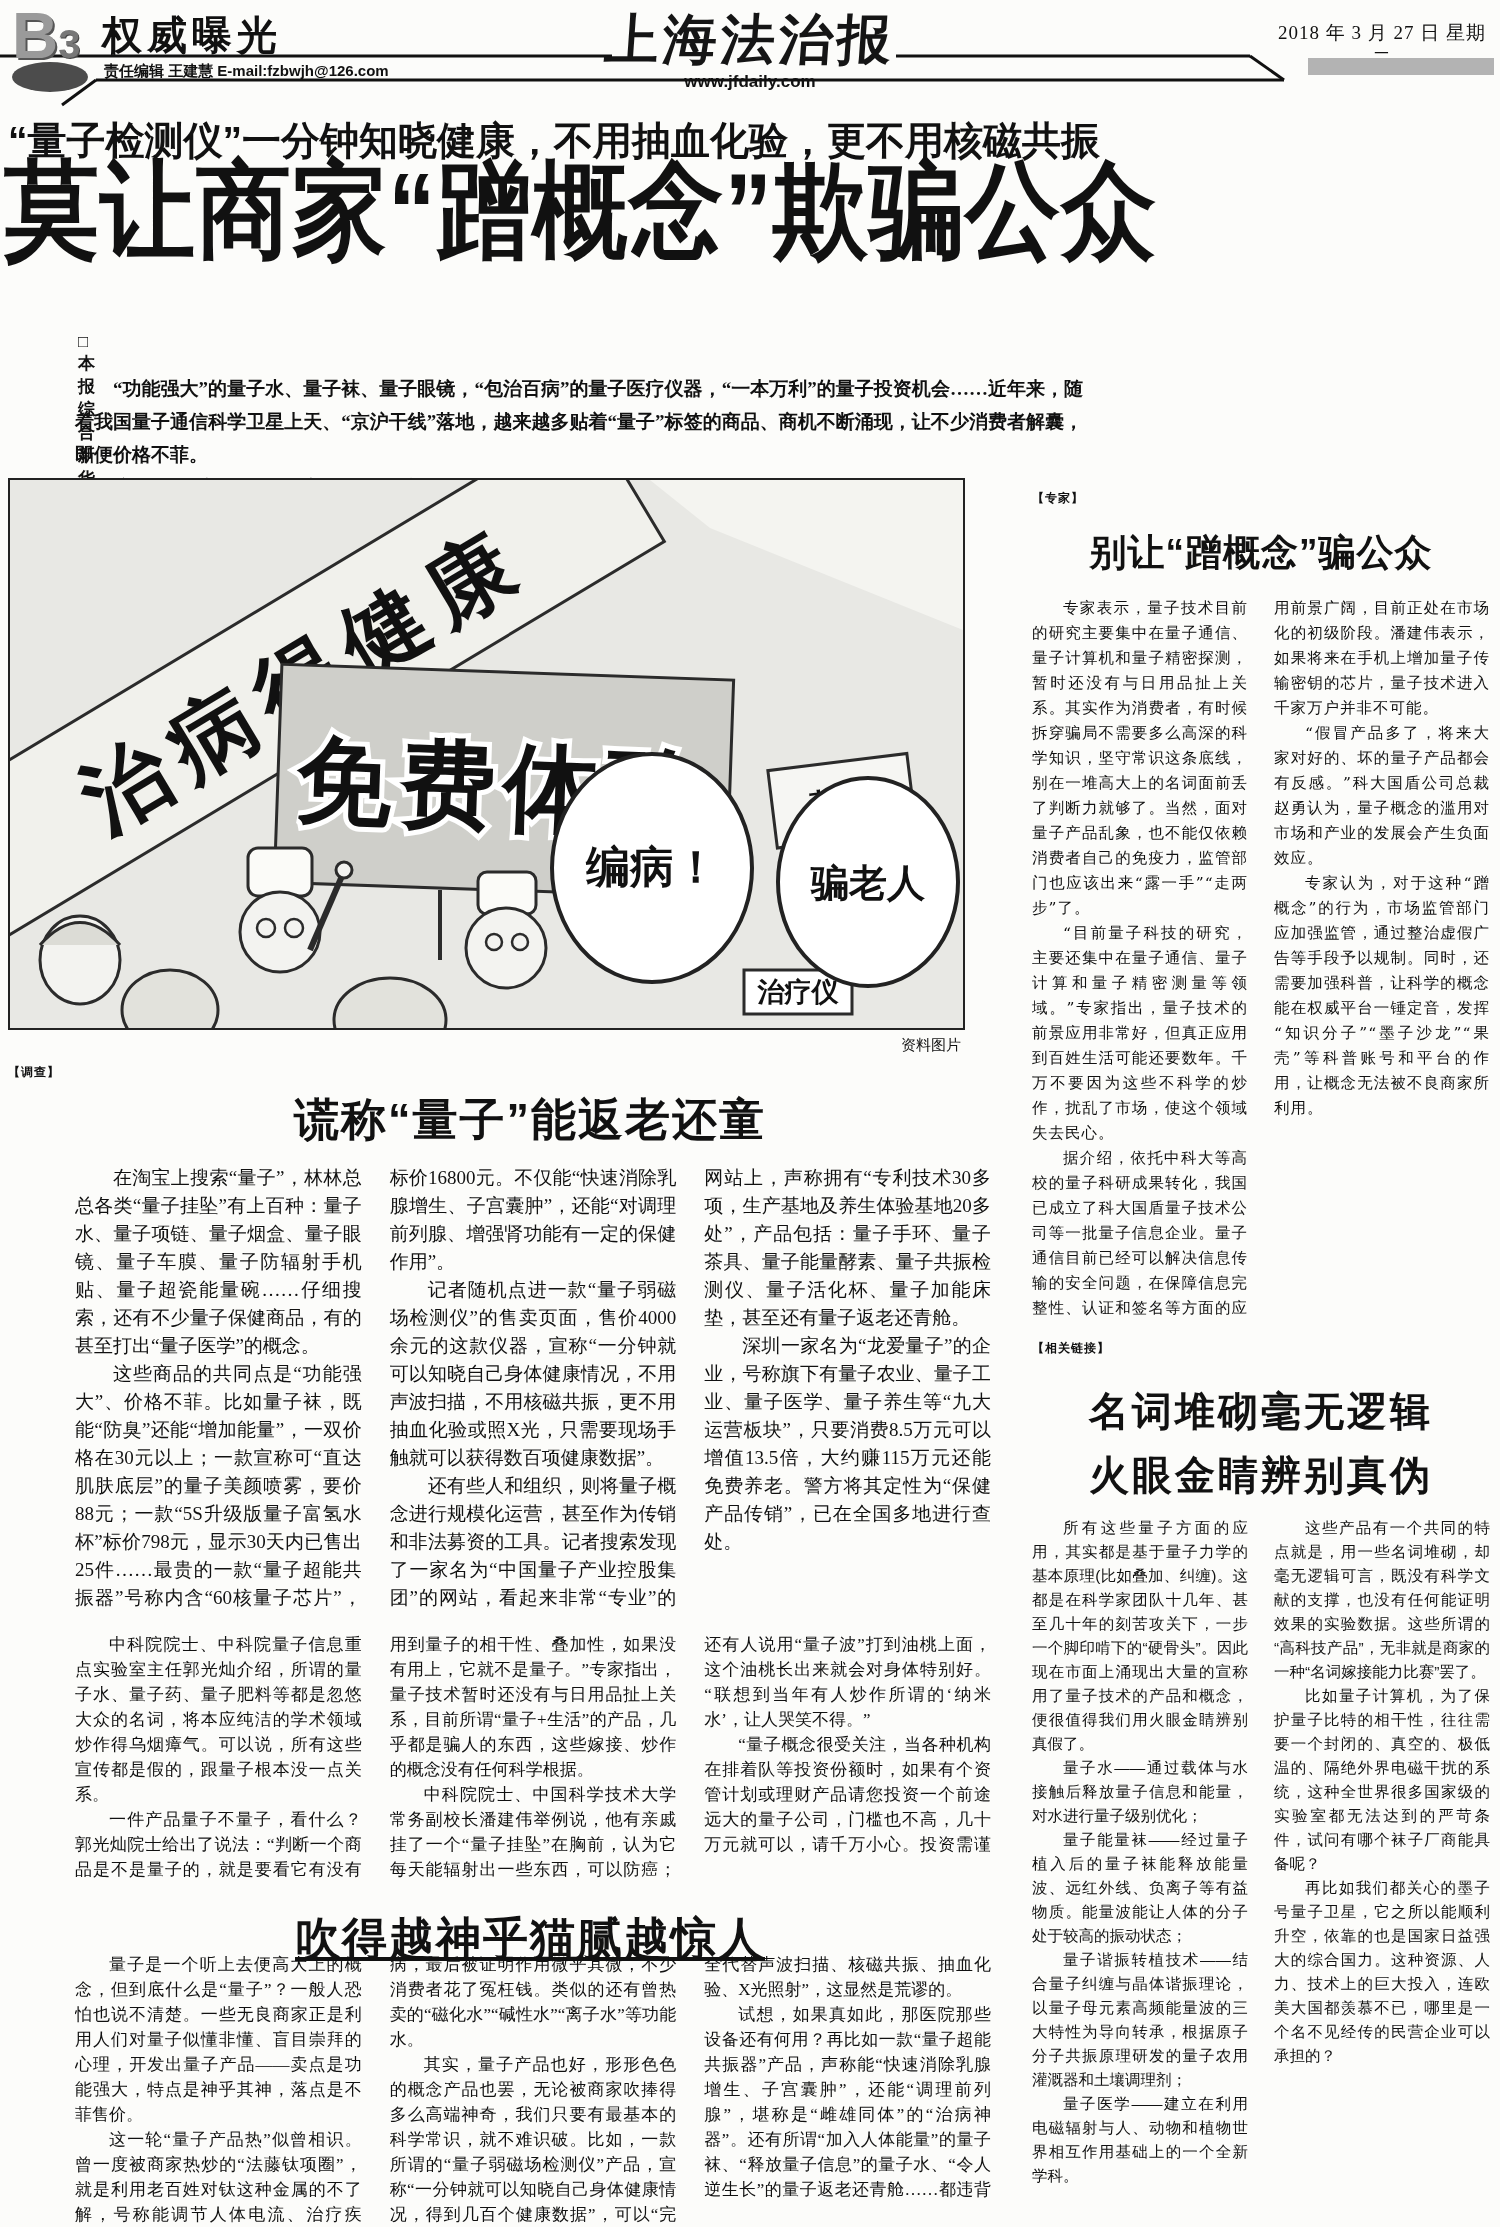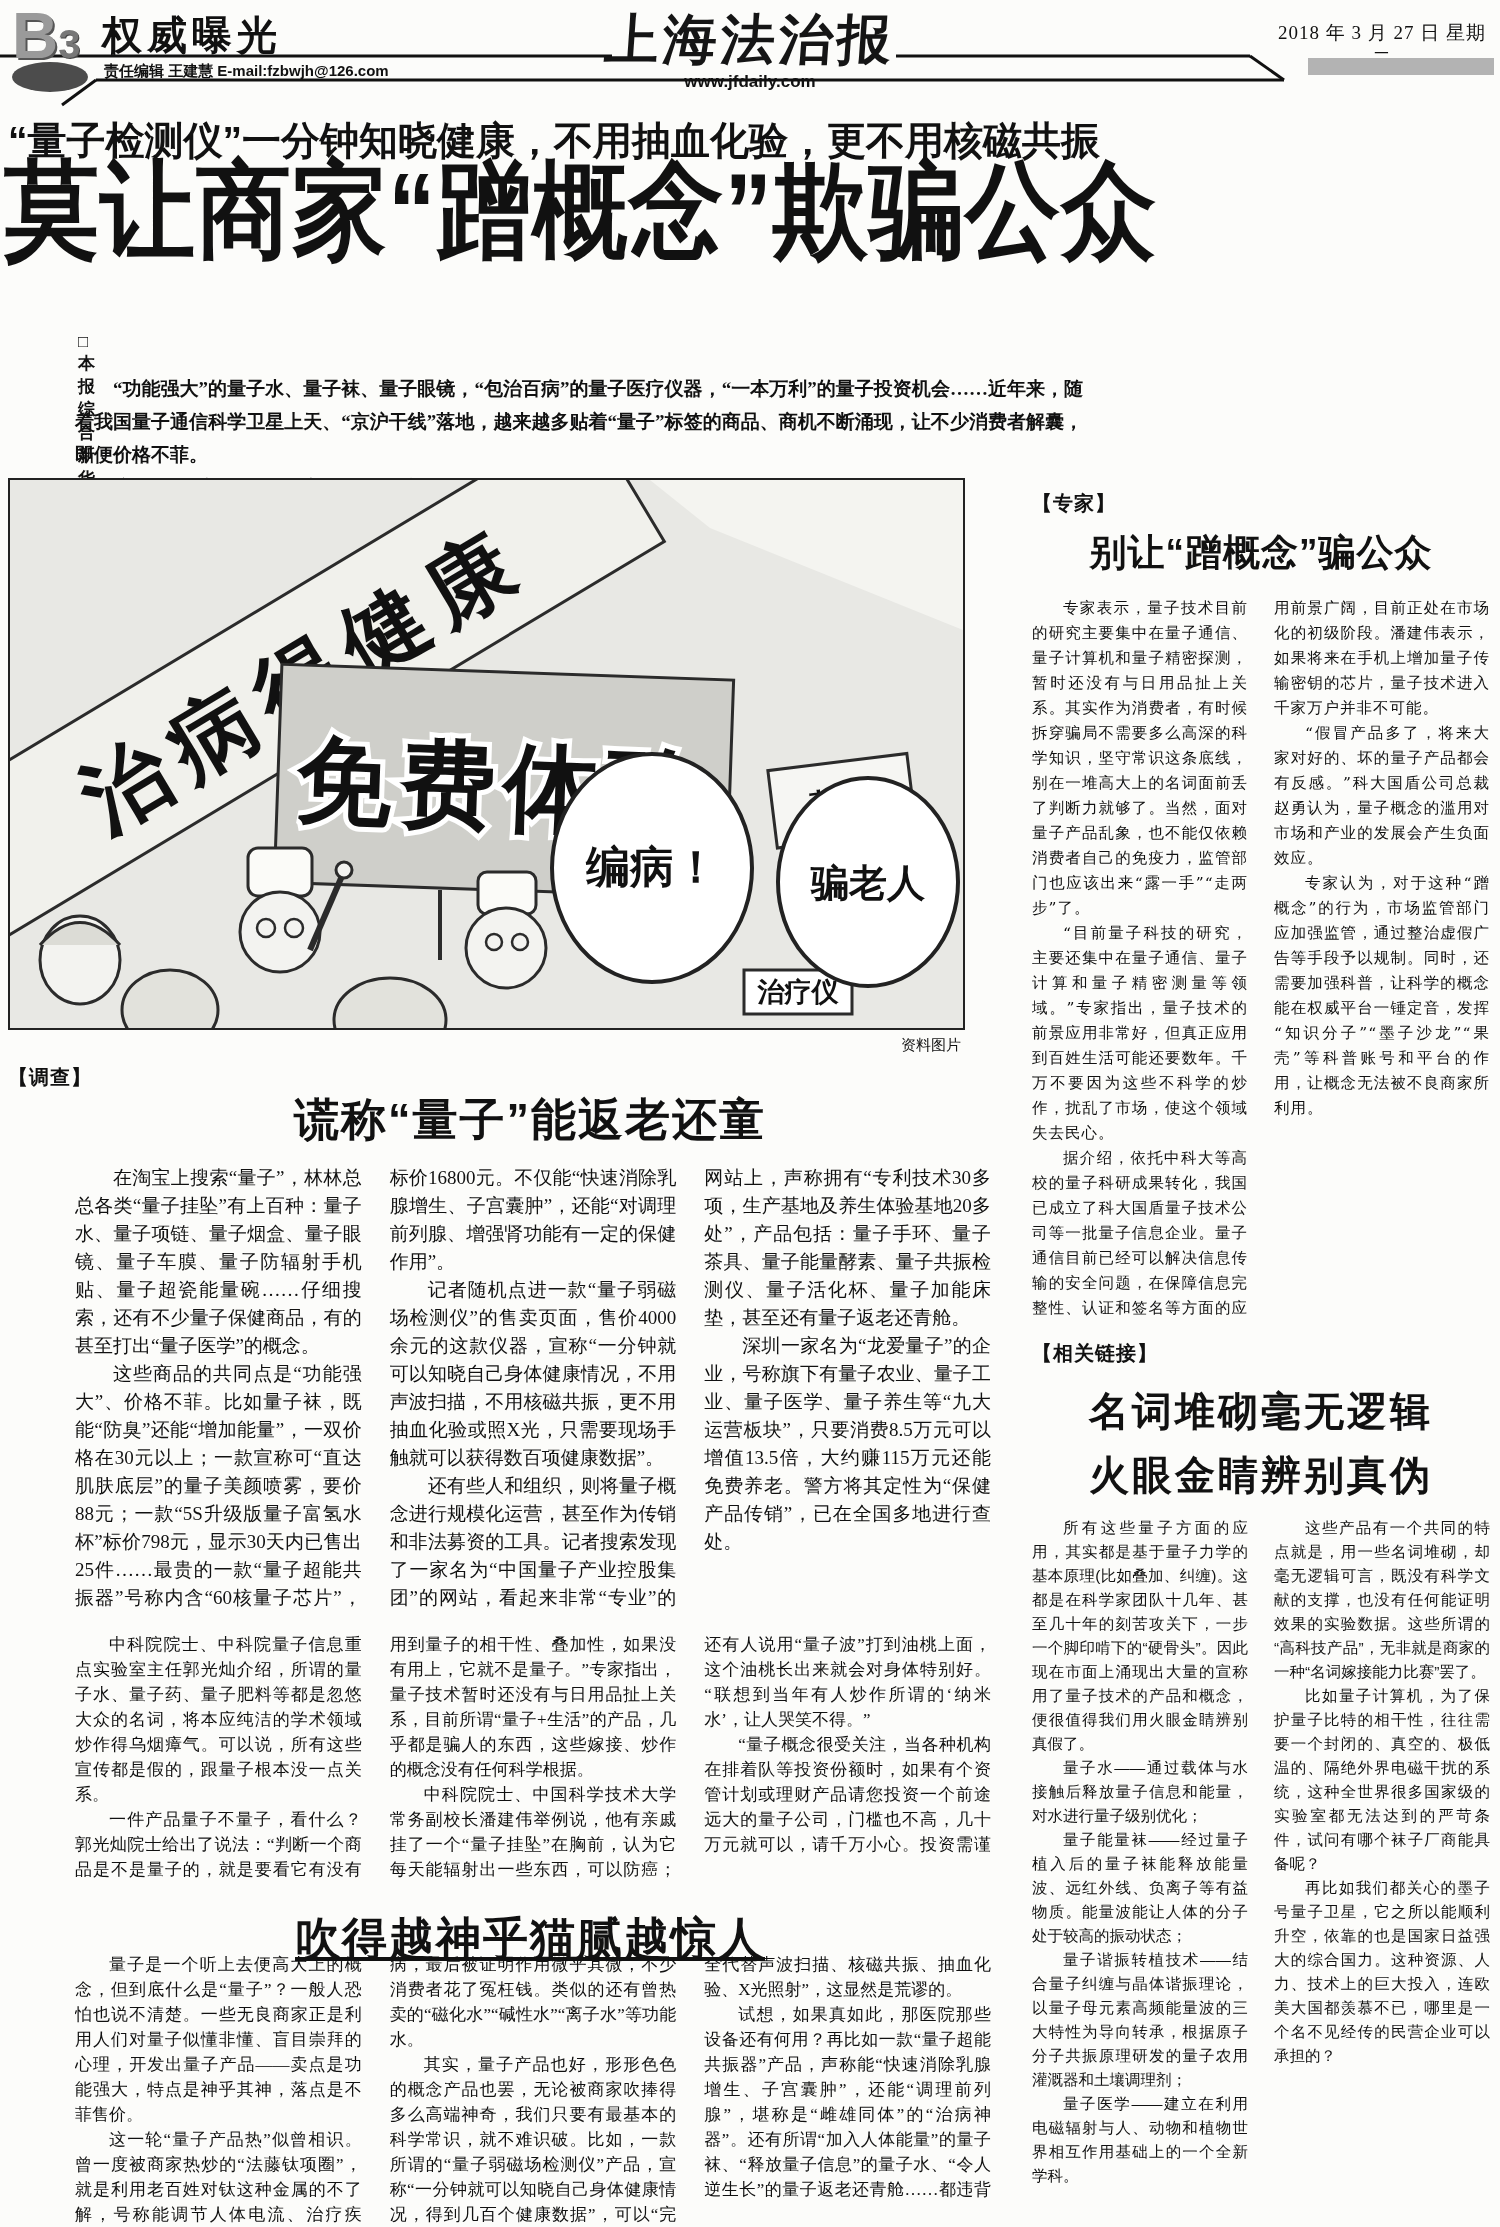--- a/index.html
+++ b/index.html
@@ -24,21 +24,21 @@
   .kicker{font-weight:900;font-size:39px;letter-spacing:0px;white-space:nowrap;}
   .headline{font-weight:900;font-size:95px;line-height:1.02;letter-spacing:1px;white-space:nowrap;
             transform:scaleY(1.12);transform-origin:top left;}
   .byline{font-weight:700;font-size:17px;border-bottom:2px solid #111;padding-bottom:7px;}
   .intro{font-weight:700;font-size:19px;line-height:33px;text-align:justify;}
   .intro p{margin:0;text-indent:2em;}
   
   .figure{border:2px solid #222;background:#e8e8e4;}
   .caption{font-size:15px;text-align:right;}
   
-  .tag{font-weight:900;font-size:20px;letter-spacing:1px;}
+  .tag{font-weight:900;font-size:12px;letter-spacing:1px;}
   .sec-head{font-weight:900;font-size:45px;text-align:center;letter-spacing:2px;white-space:nowrap;}
   .sec-head-r{font-weight:900;font-size:37px;text-align:center;letter-spacing:1px;white-space:nowrap;}
   .sec-head-l2{font-weight:900;font-size:40px;text-align:center;letter-spacing:3px;white-space:nowrap;}
   
   .cols3{column-count:3;column-gap:28px;column-fill:auto;overflow:hidden;
          font-size:17px;line-height:25px;text-align:justify;}
   .cols3.big{font-size:19px;line-height:28px;}
   .cols3 p,.cols2 p{margin:0;text-indent:2em;}
   .cols2{column-count:2;column-gap:26px;column-fill:auto;overflow:hidden;text-align:justify;}
   .expert-body{font-family:"DejaVu Serif",serif;font-size:15.5px;line-height:25px;letter-spacing:1px;}

